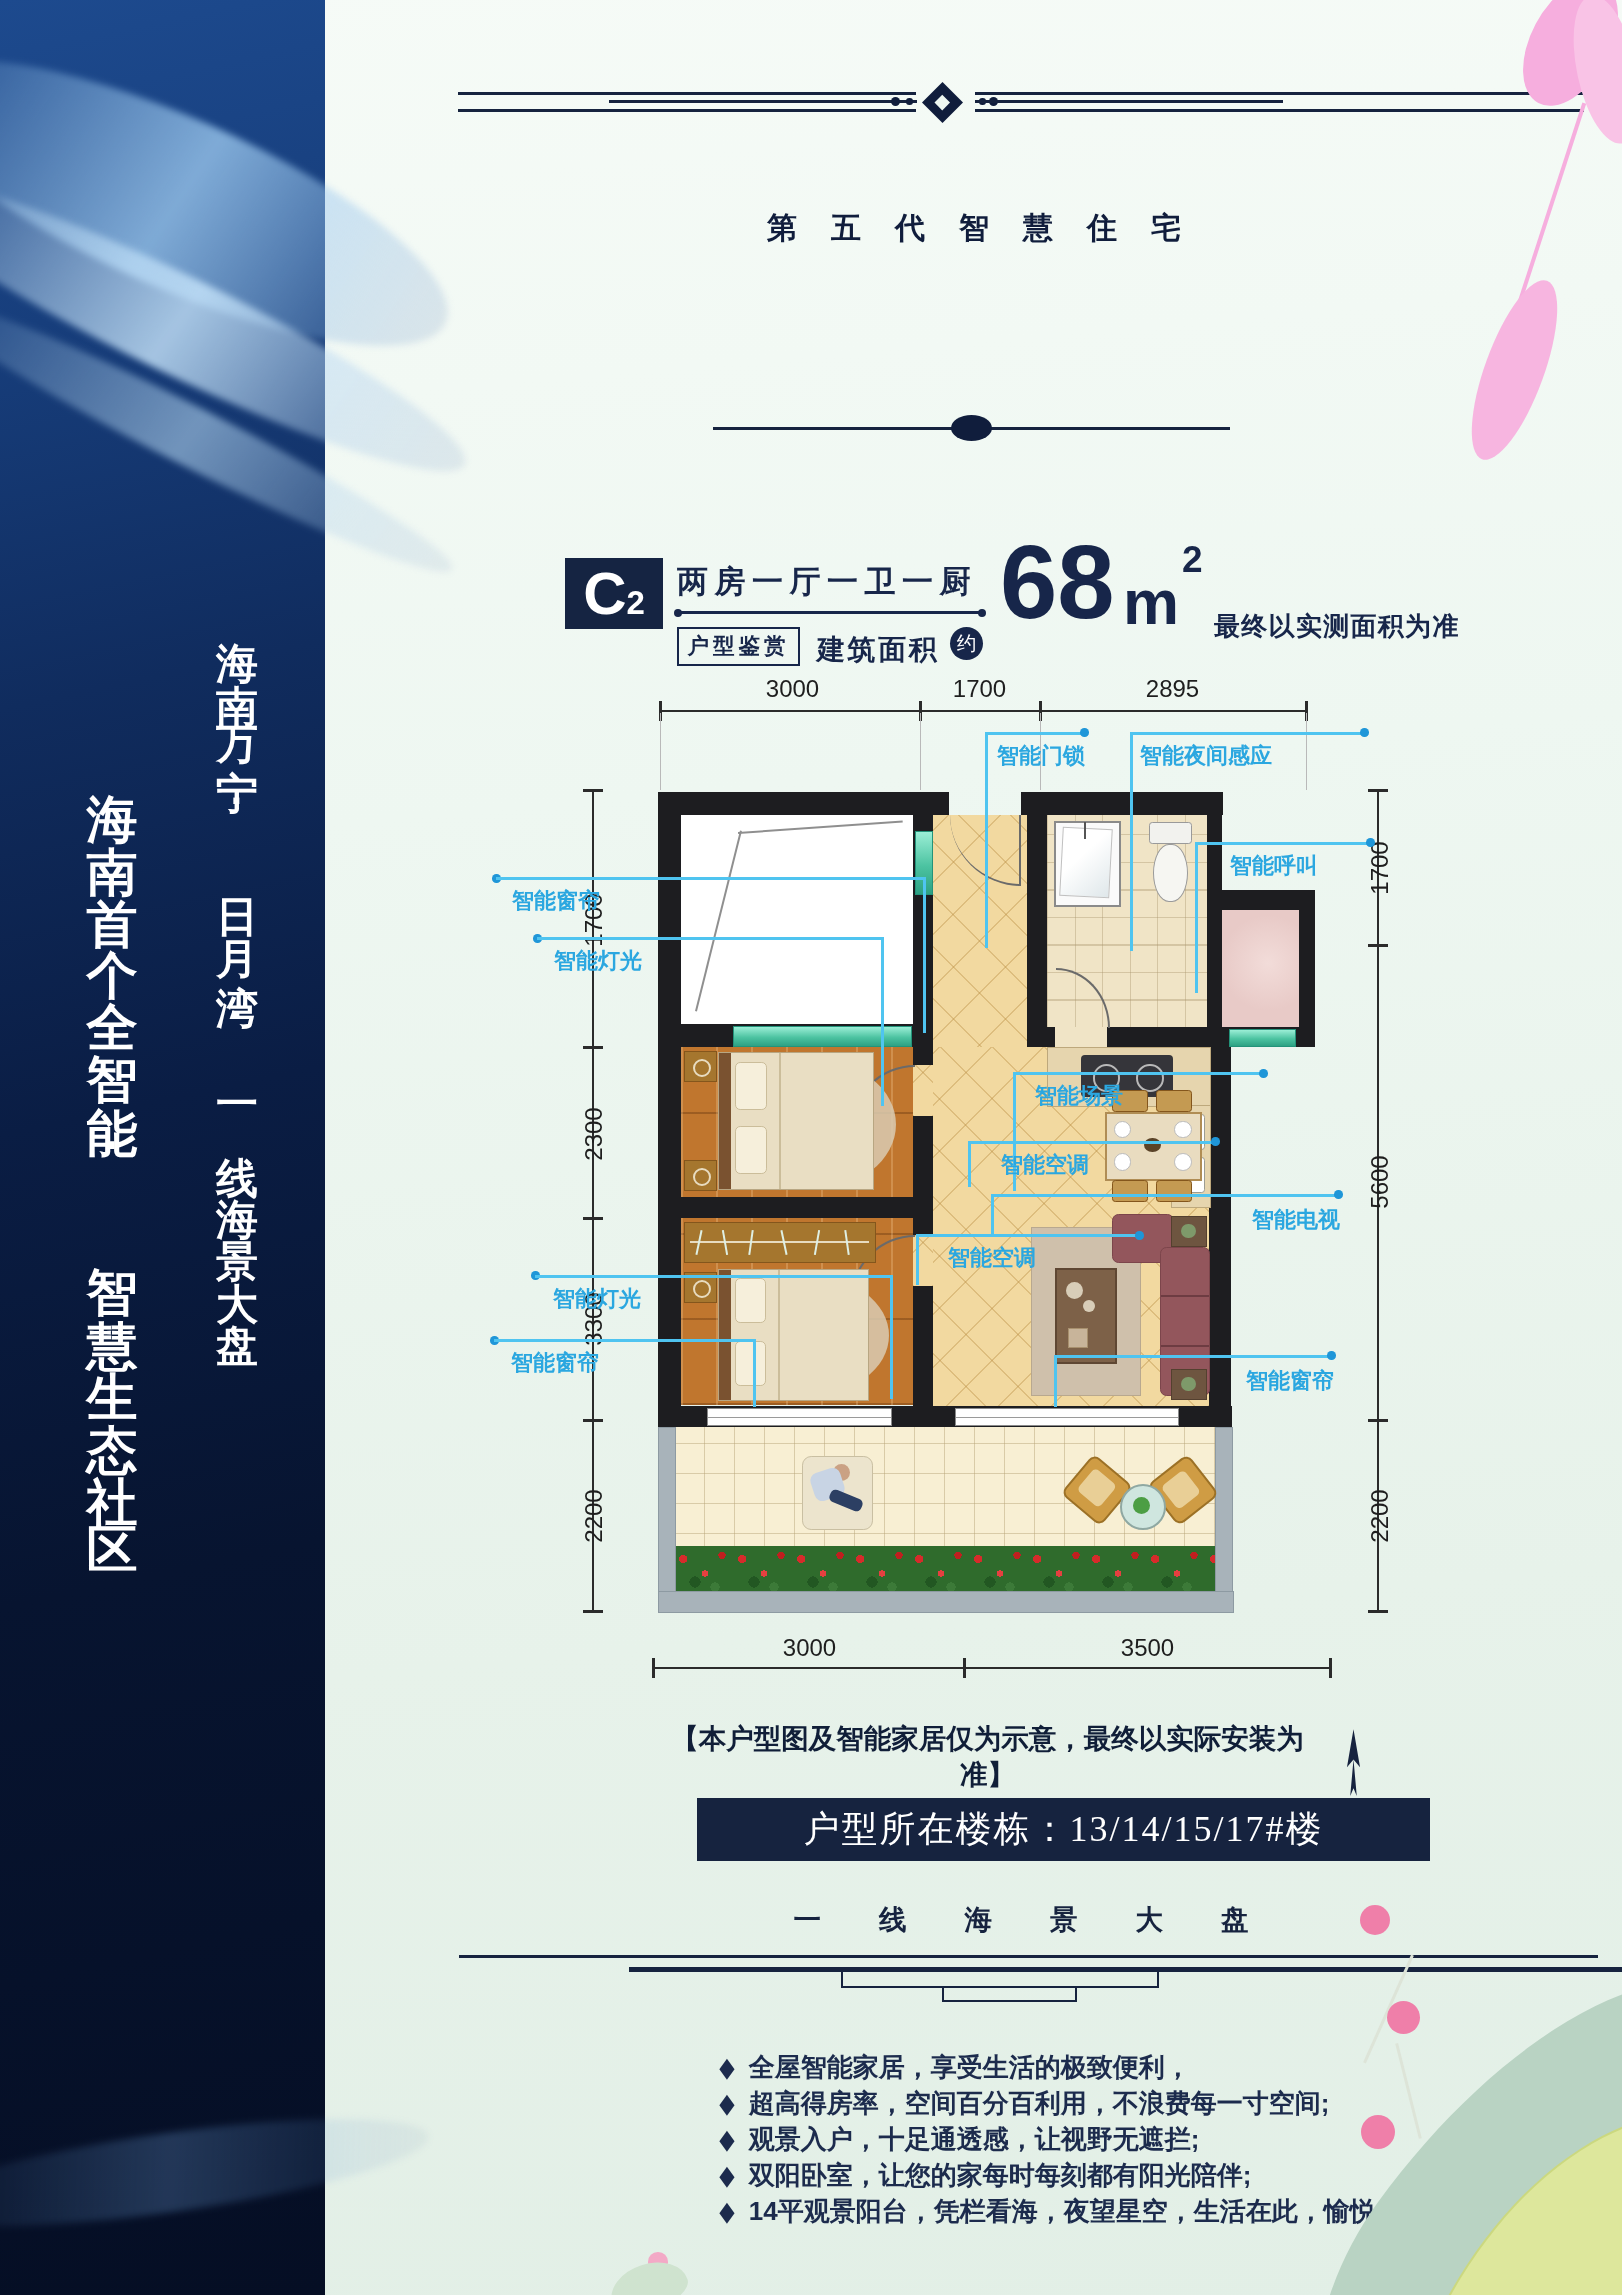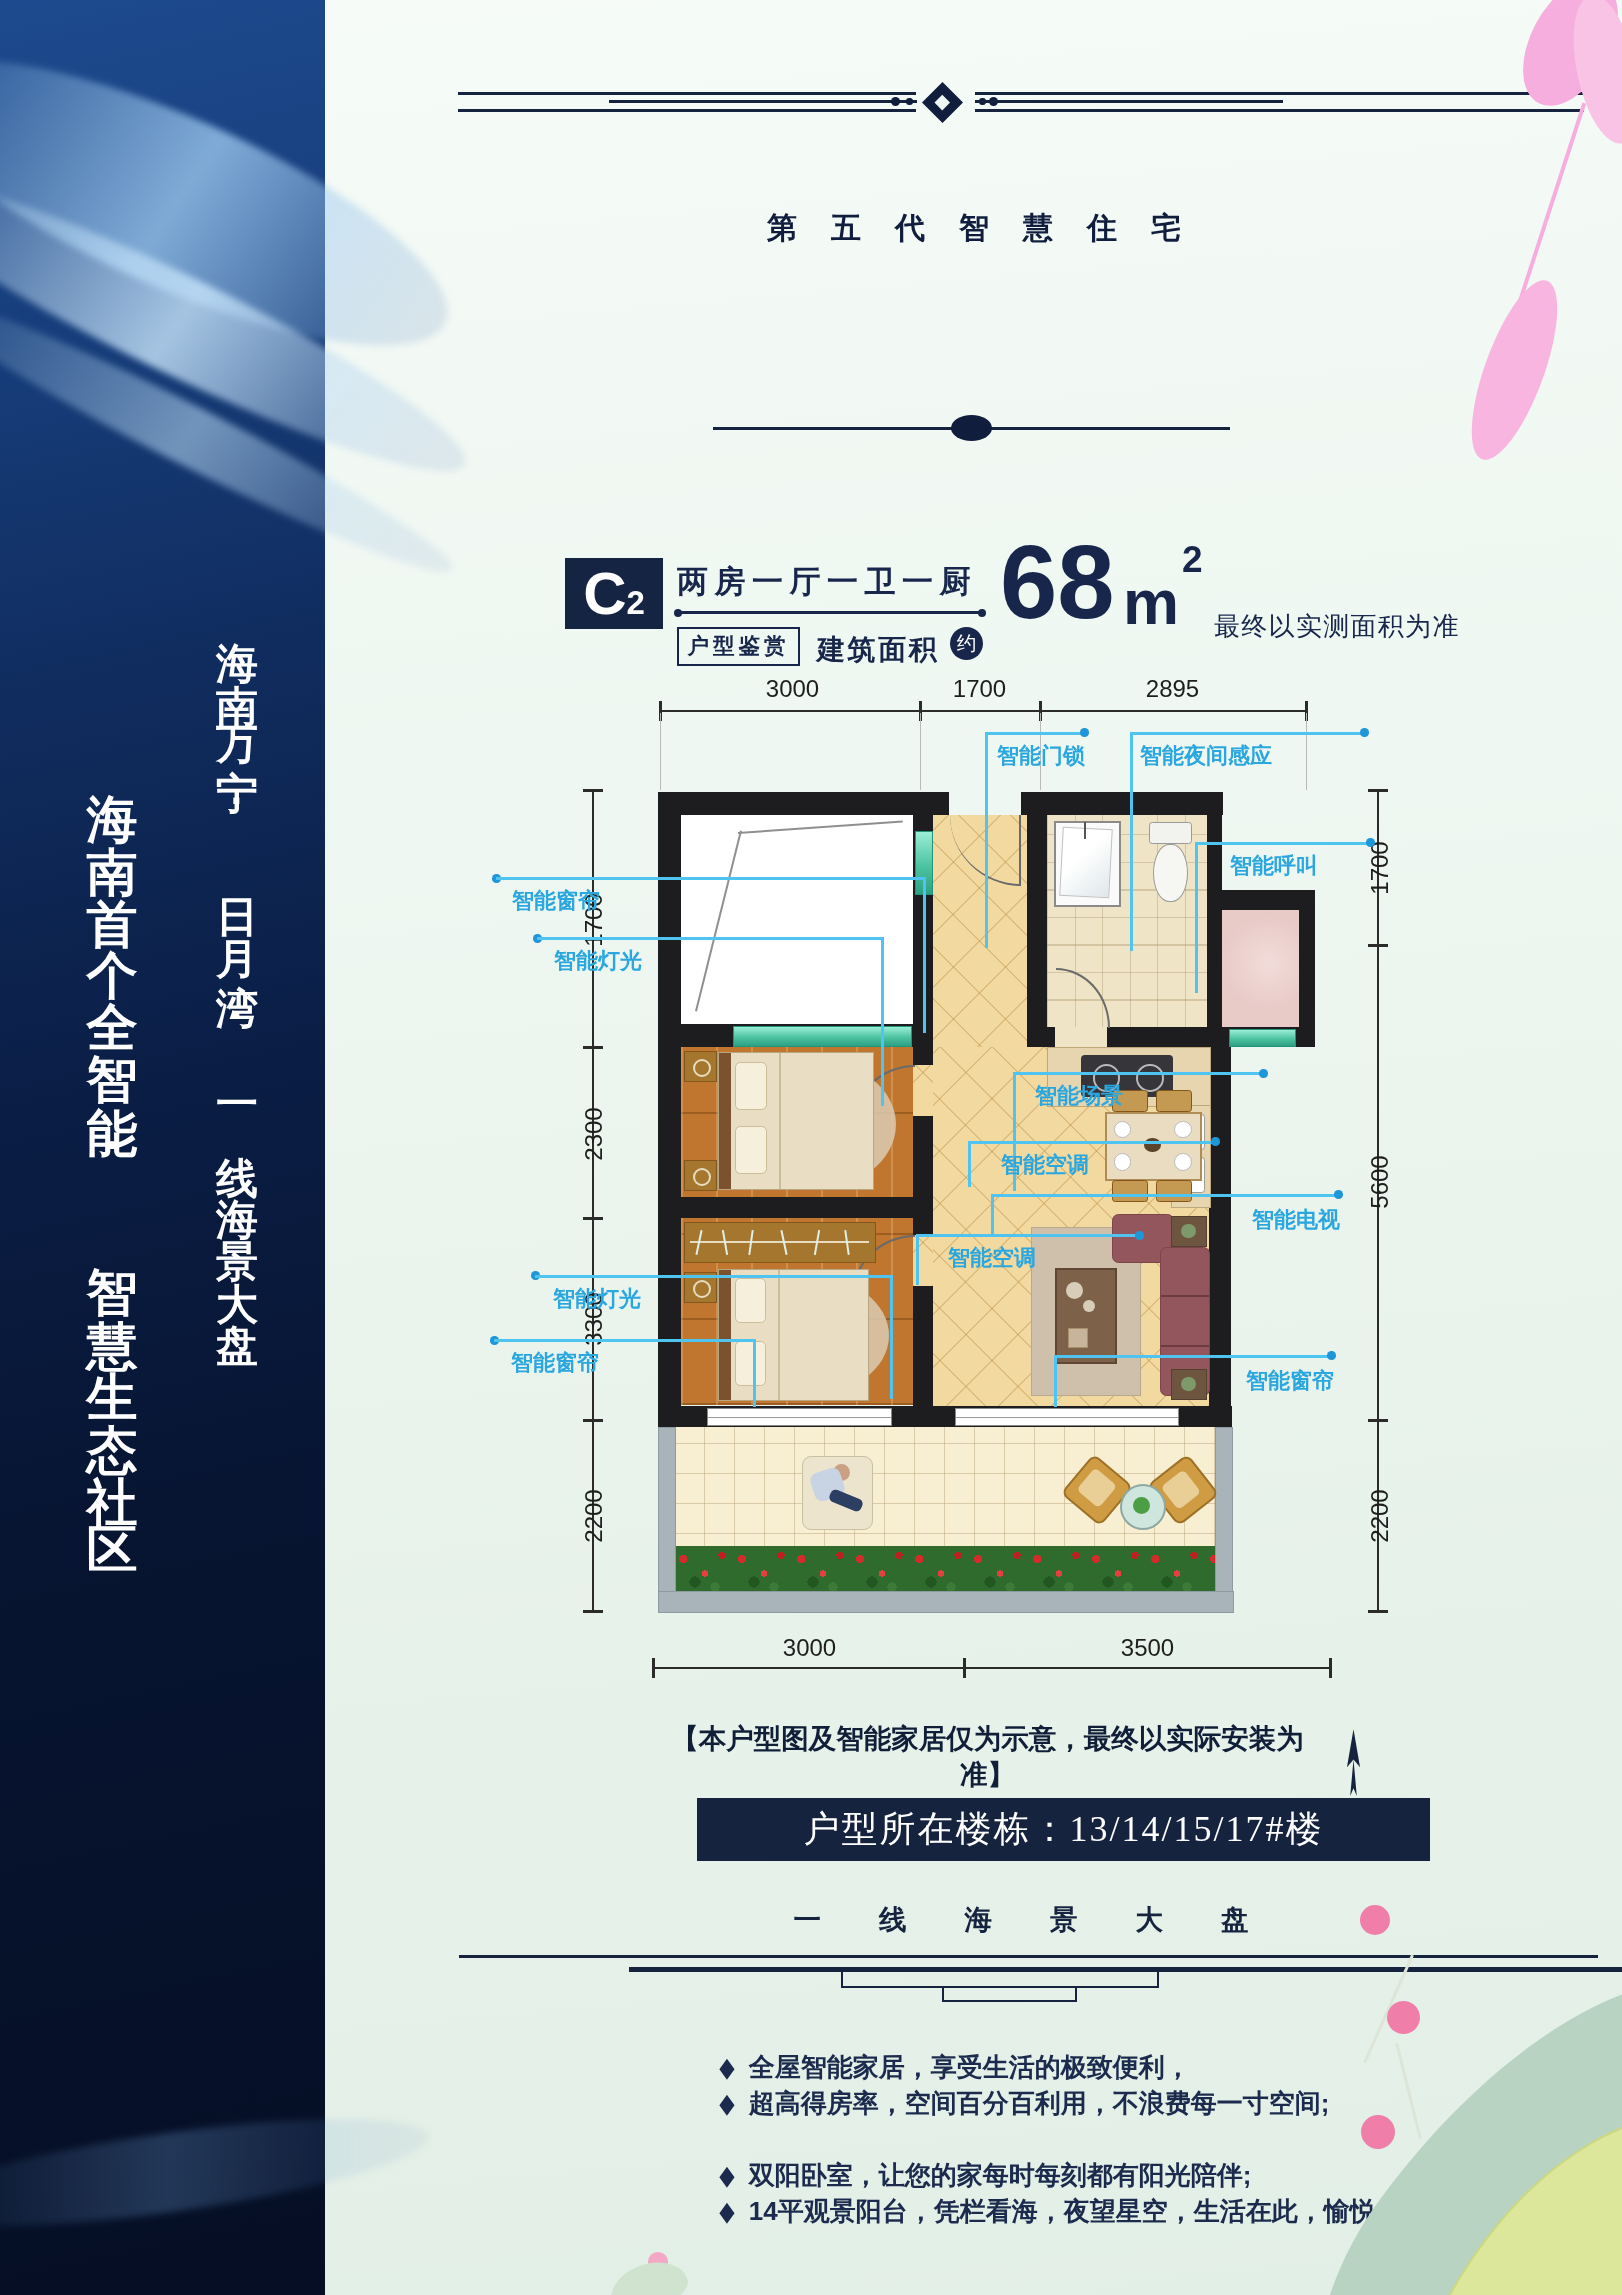--- a/index.html
+++ b/index.html
@@ -38,21 +38,21 @@
   .navytxt{color:#17264a;}
   #rooms{left:677px;top:561px;font-size:31px;font-weight:bold;letter-spacing:6.5px;}
   #dotline{left:679px;top:611px;width:302px;height:3.3px;background:#17264a;border-radius:2px;}
   .dotend{position:absolute;width:7.9px;height:7.9px;border-radius:50%;background:#17264a;}
   #tagbox{left:677px;top:627px;width:119px;height:35px;border:2px solid #17264a;font-size:21.6px;font-weight:bold;text-align:center;line-height:34px;letter-spacing:3.9px;}
   #arealabel{left:817px;top:631px;font-size:28px;font-weight:bold;letter-spacing:2.6px;}
   #approx{left:950px;top:627px;width:33px;height:33px;border-radius:50%;background:#17264a;color:#fff;font-size:19.6px;text-align:center;line-height:33px;}
   #areaval{left:1000px;top:531px;font-size:103px;font-weight:bold;line-height:1;}
   #areaunit{left:1123px;top:571px;font-size:63px;font-weight:bold;line-height:1;}
   #areasup{left:1182px;top:541px;font-size:37px;font-weight:bold;line-height:1;}
-  #areanote{left:1214px;top:609px;font-size:26px;font-weight:normal;letter-spacing:1.3px;}
+  #areanote{left:1214px;top:609px;font-size:26px;font-weight:bold;letter-spacing:1.3px;}
   
   .wall{position:absolute;background:#1d1d20;}
   .dimline{position:absolute;background:#2b2b2b;}
   .tick{position:absolute;background:#2b2b2b;}
   .dimnum{position:absolute;font-size:24px;color:#1e1e1e;}
   .vnum{transform:rotate(-90deg);}
   .ext{position:absolute;background:#b9b9b9;}
   .lline{position:absolute;background:#4fc4f0;}
   .ldot{position:absolute;width:8.5px;height:8.5px;border-radius:50%;background:#1f96d8;}
   .lbl{position:absolute;font-size:22px;font-weight:bold;color:#2ba7e0;white-space:nowrap;}
@@ -407,20 +407,21 @@
   <div id="banner" class="abs">户型所在楼栋：13/14/15/17#楼</div>
 
   <div id="striptitle" class="abs">一线海景大盘</div>
   <div class="abs" style="left:459px;top:1955px;width:1139px;height:2.6px;background:#16233f;"></div>
   <div class="abs" style="left:629px;top:1967px;width:994px;height:4.6px;background:#16233f;"></div>
   <div class="abs" style="left:841px;top:1972px;width:314px;height:14.4px;border:2px solid #16233f;border-top:none;"></div>
   <div class="abs" style="left:942px;top:1986px;width:131px;height:14.4px;border:2px solid #16233f;border-top:none;"></div>
 
   <div class="feat-row" style="top:2050px;"><span class="dia">◆</span><span>全屋智能家居，享受生活的极致便利，</span></div>
   <div class="feat-row" style="top:2086px;"><span class="dia">◆</span><span>超高得房率，空间百分百利用，不浪费每一寸空间;</span></div>
+  <div class="feat-row" style="top:2122px;"><span class="dia">◆</span><span>观景入户，十足通透感，让视野无遮拦;</span></div>
   <div class="feat-row" style="top:2158px;"><span class="dia">◆</span><span>双阳卧室，让您的家每时每刻都有阳光陪伴;</span></div>
   <div class="feat-row" style="top:2194px;"><span class="dia">◆</span><span>14平观景阳台，凭栏看海，夜望星空，生活在此，愉悦一生。</span></div>
 
   <div class="petal" style="left:1531px;top:-26px;width:79px;height:137px;transform:rotate(28deg);"></div>
   <div class="petal" style="left:1577px;top:-6.5px;width:59px;height:151px;transform:rotate(-12deg);background:#f9c3e6;"></div>
   <div class="stem" style="left:1550px;top:98px;width:3.9px;height:209px;background:#f6aede;transform:rotate(18deg);"></div>
   <div class="petal" style="left:1485px;top:275px;width:59px;height:190px;transform:rotate(20deg);background:#f7b5e0;"></div>
 
   <div class="leaf" style="left:1381px;top:1937px;width:366px;height:641px;background:#b9d3c3;transform:rotate(36deg);"></div>
   <div class="leaf" style="left:1433px;top:2100px;width:419px;height:537px;background:#dde79c;transform:rotate(24deg);border:2.6px solid #cbd87f;"></div>

